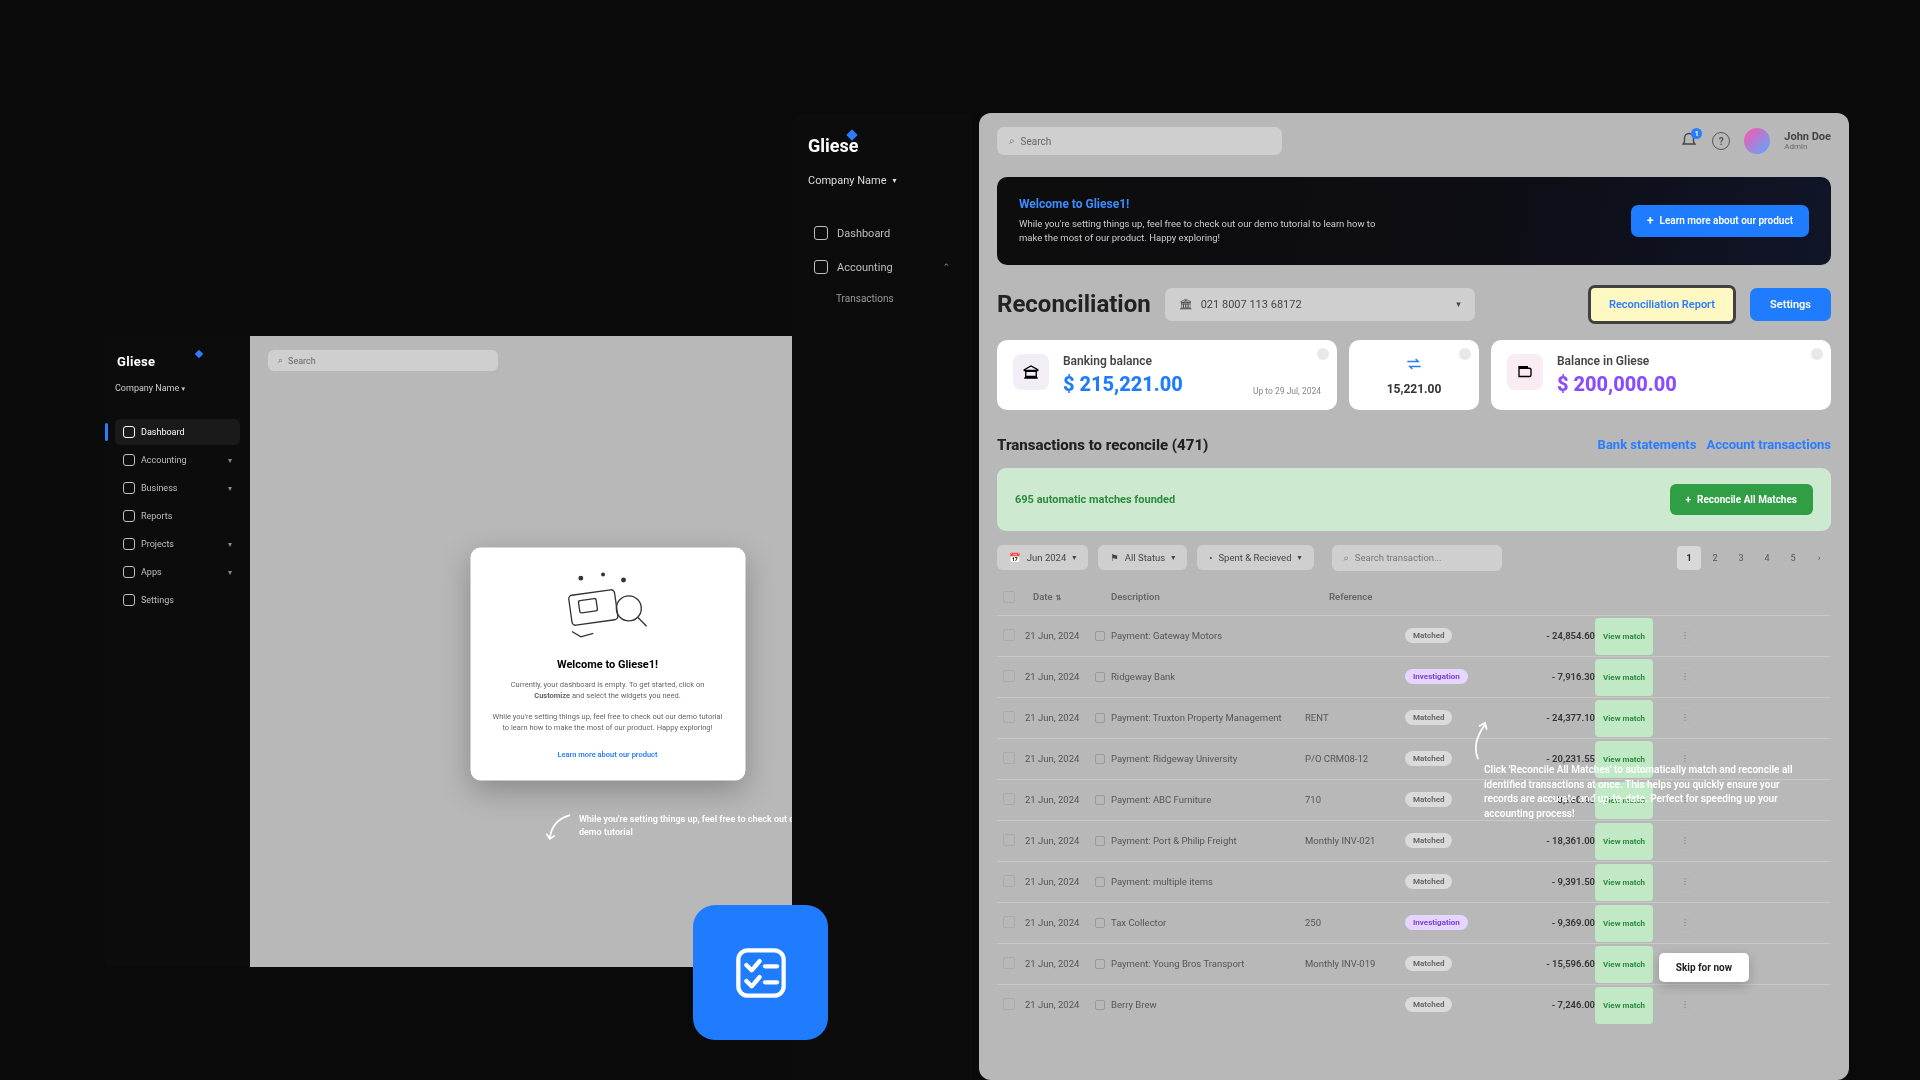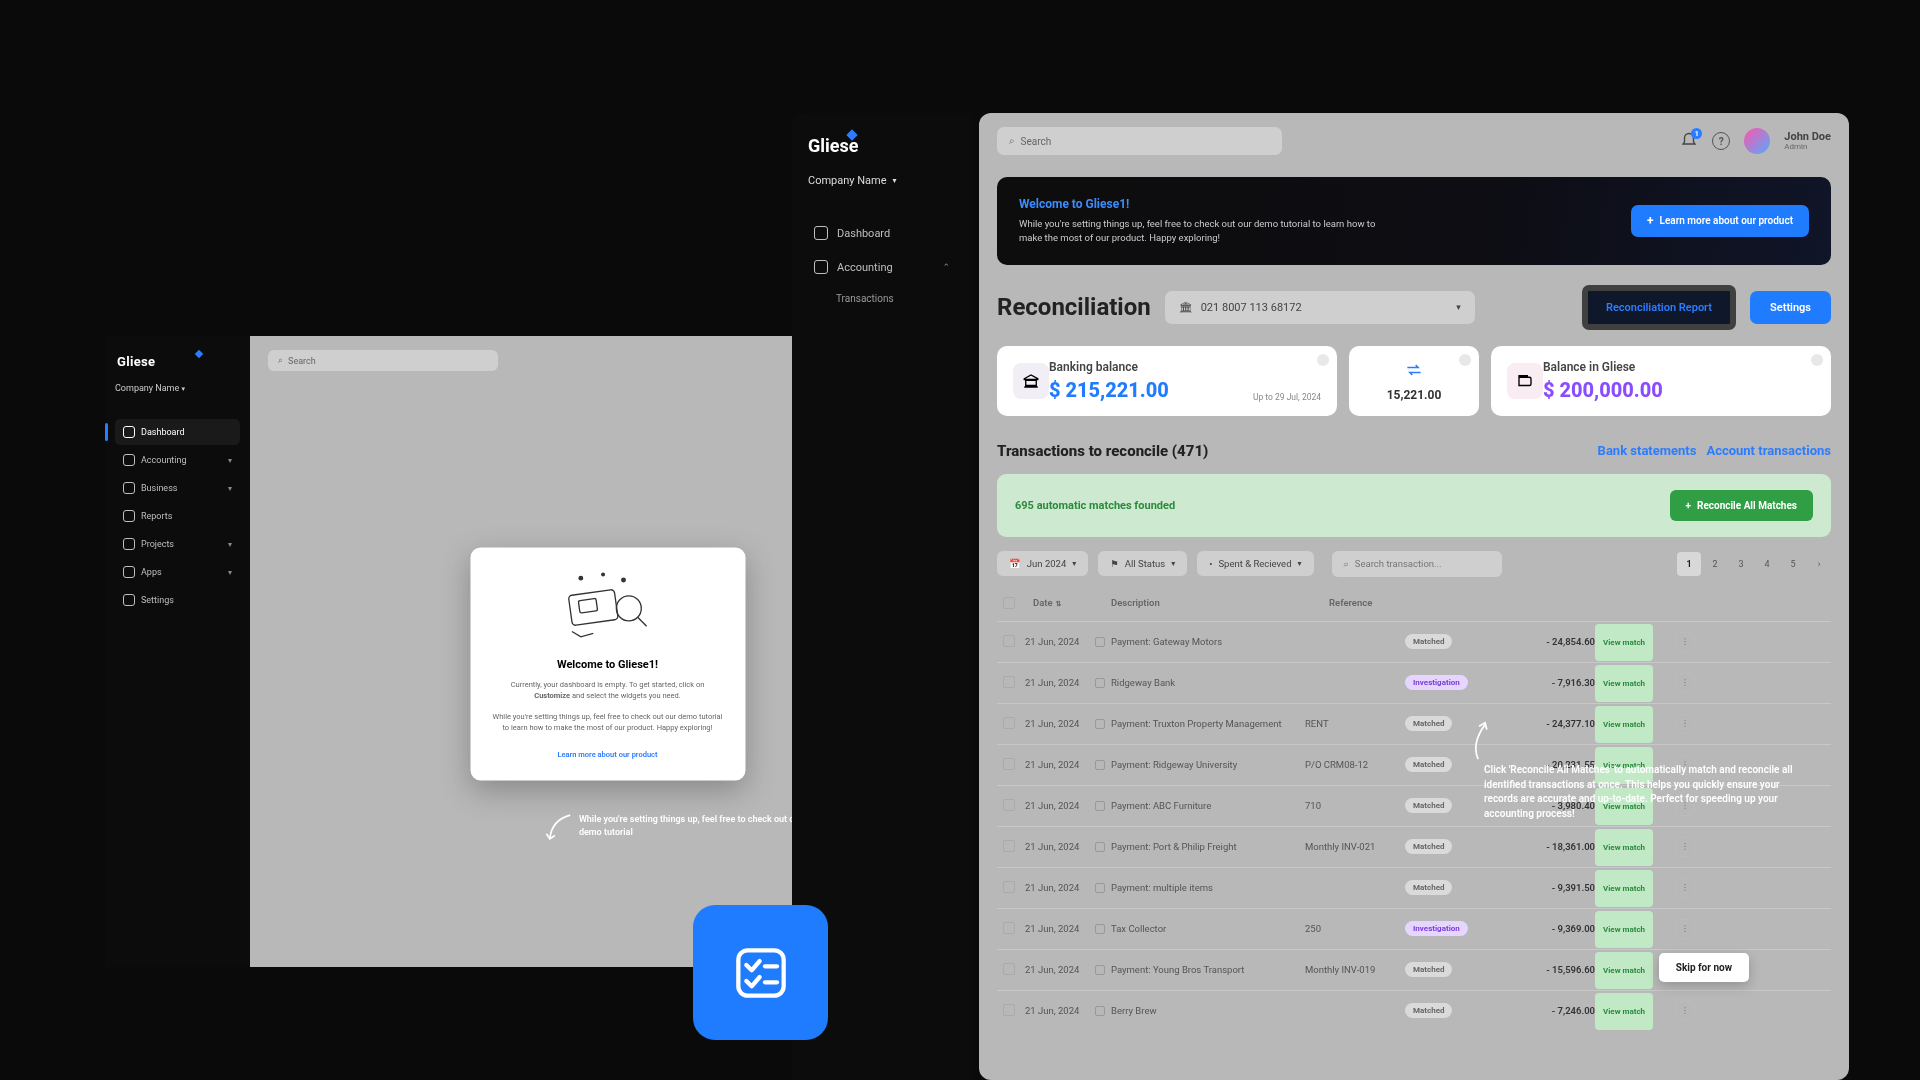--- a/index.html
+++ b/index.html
@@ -77,26 +77,26 @@
 .mr-banner-left { flex:1; }
 .mr-banner-title { color:#3d8cff; font-size:12px; font-weight:700; margin-bottom:6px; }
 .mr-banner-sub { font-size:9.5px; color:#ccc; max-width:370px; line-height:1.45; }
 .mr-learn { background:#1f7cff; color:#fff; font-size:10px; font-weight:600; padding:9px 16px; border-radius:7px; cursor:pointer; display:flex; align-items:center; gap:6px; }
 .mr-learn-plus { font-size:12px; font-weight:700; }
 
 .mr-header { margin-top:20px; display:flex; align-items:center; gap:14px; }
 .mr-h1 { font-size:24px; font-weight:700; color:#222; }
 .mr-acct { background:#cfcfcf; border-radius:7px; padding:10px 14px; font-size:11px; color:#444; display:flex; align-items:center; gap:8px; min-width:310px; cursor:pointer; }
 .mr-acct .chv { margin-left:auto; font-size:9px; }
-.mr-btn-outline { margin-left:auto; border:6px solid #404040; color:#2b7cff; background:#0f172a; font-size:11px; font-weight:600; padding:10px 18px; border-radius:7px; cursor:pointer; }
+.mr-btn-outline { margin-left:auto; border:3px solid #404040; color:#2b7cff; background:#fef9c3; font-size:11px; font-weight:600; padding:10px 18px; border-radius:7px; cursor:pointer; }
 .mr-btn-solid { background:#1f7cff; color:#fff; font-size:11px; font-weight:600; padding:10px 20px; border-radius:7px; cursor:pointer; }
 
 .mr-cards { margin-top:16px; display:flex; gap:12px; }
 .mr-card { background:#fff; border-radius:10px; padding:14px 16px; position:relative; }
-.mr-card.wide { flex:1; display:flex; align-items:center; }
+.mr-card.wide { flex:1; display:flex; align-items:flex-start; gap:14px; }
 .mr-card.mid { flex:0 0 130px; display:flex; flex-direction:column; align-items:center; justify-content:center; gap:8px; }
 .mr-card-icon { width:36px; height:36px; border-radius:8px; background:#f1eef6; display:flex; align-items:center; justify-content:center; }
 .mr-card-icon.pink { background:#f9ecf2; }
 .mr-card-label { font-size:12px; color:#444; font-weight:600; margin-bottom:4px; }
 .mr-card-val { font-size:20px; font-weight:800; color:#1f7cff; }
 .mr-card-val.purple { color:#8a4cff; }
 .mr-card-sub { font-size:8.5px; color:#888; margin-left:auto; align-self:flex-end; }
 .mr-card-close { position:absolute; top:8px; right:8px; width:12px; height:12px; border-radius:50%; background:#e8e8e8; }
 .mr-mid-ico { width:20px; height:20px; color:#2b7cff; }
 .mr-mid-val { font-size:12px; font-weight:700; color:#333; }

